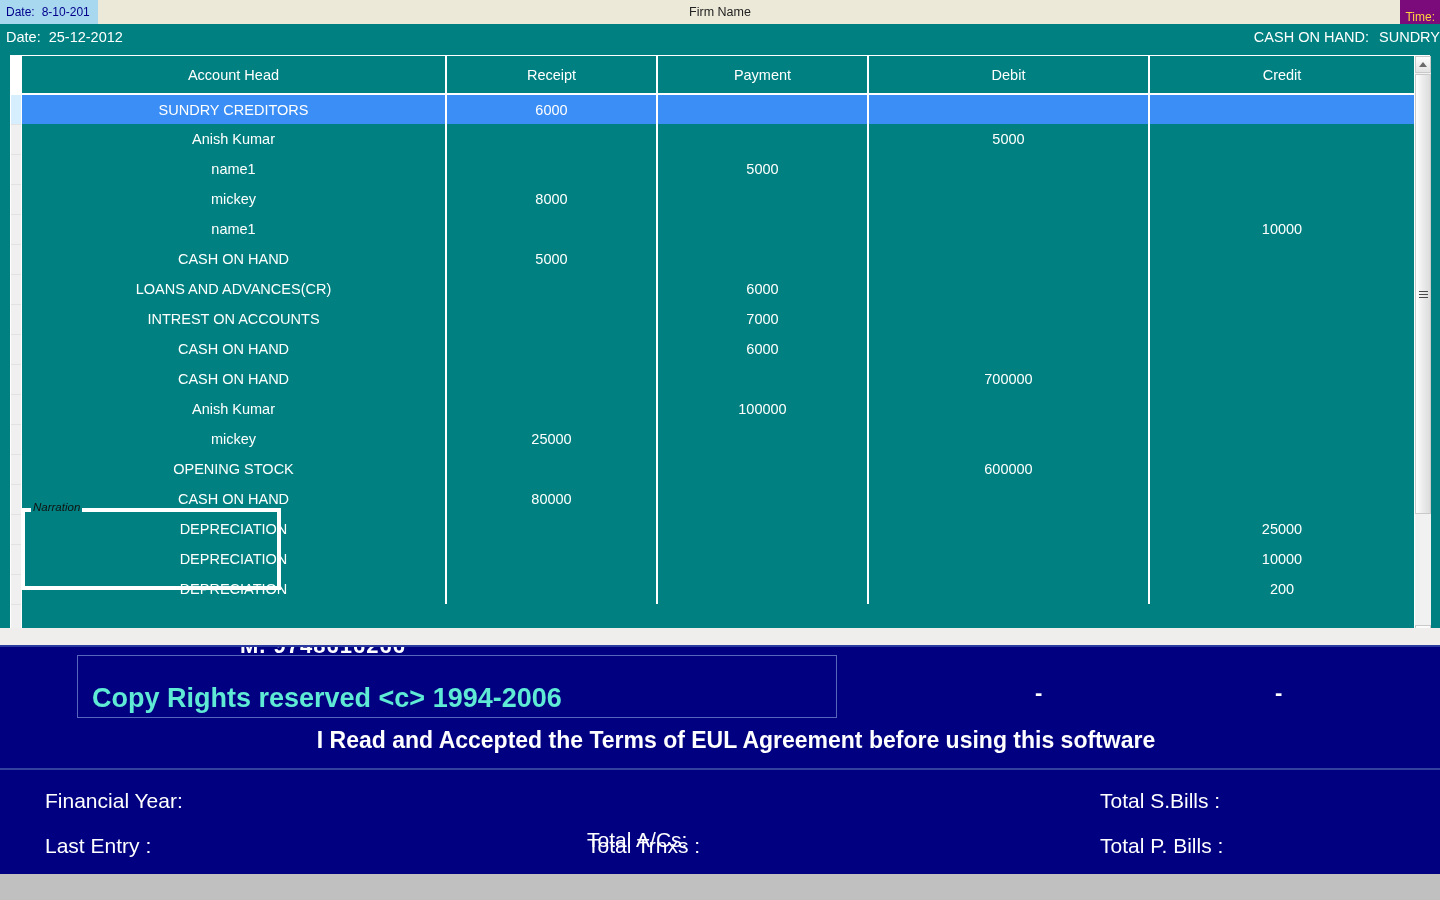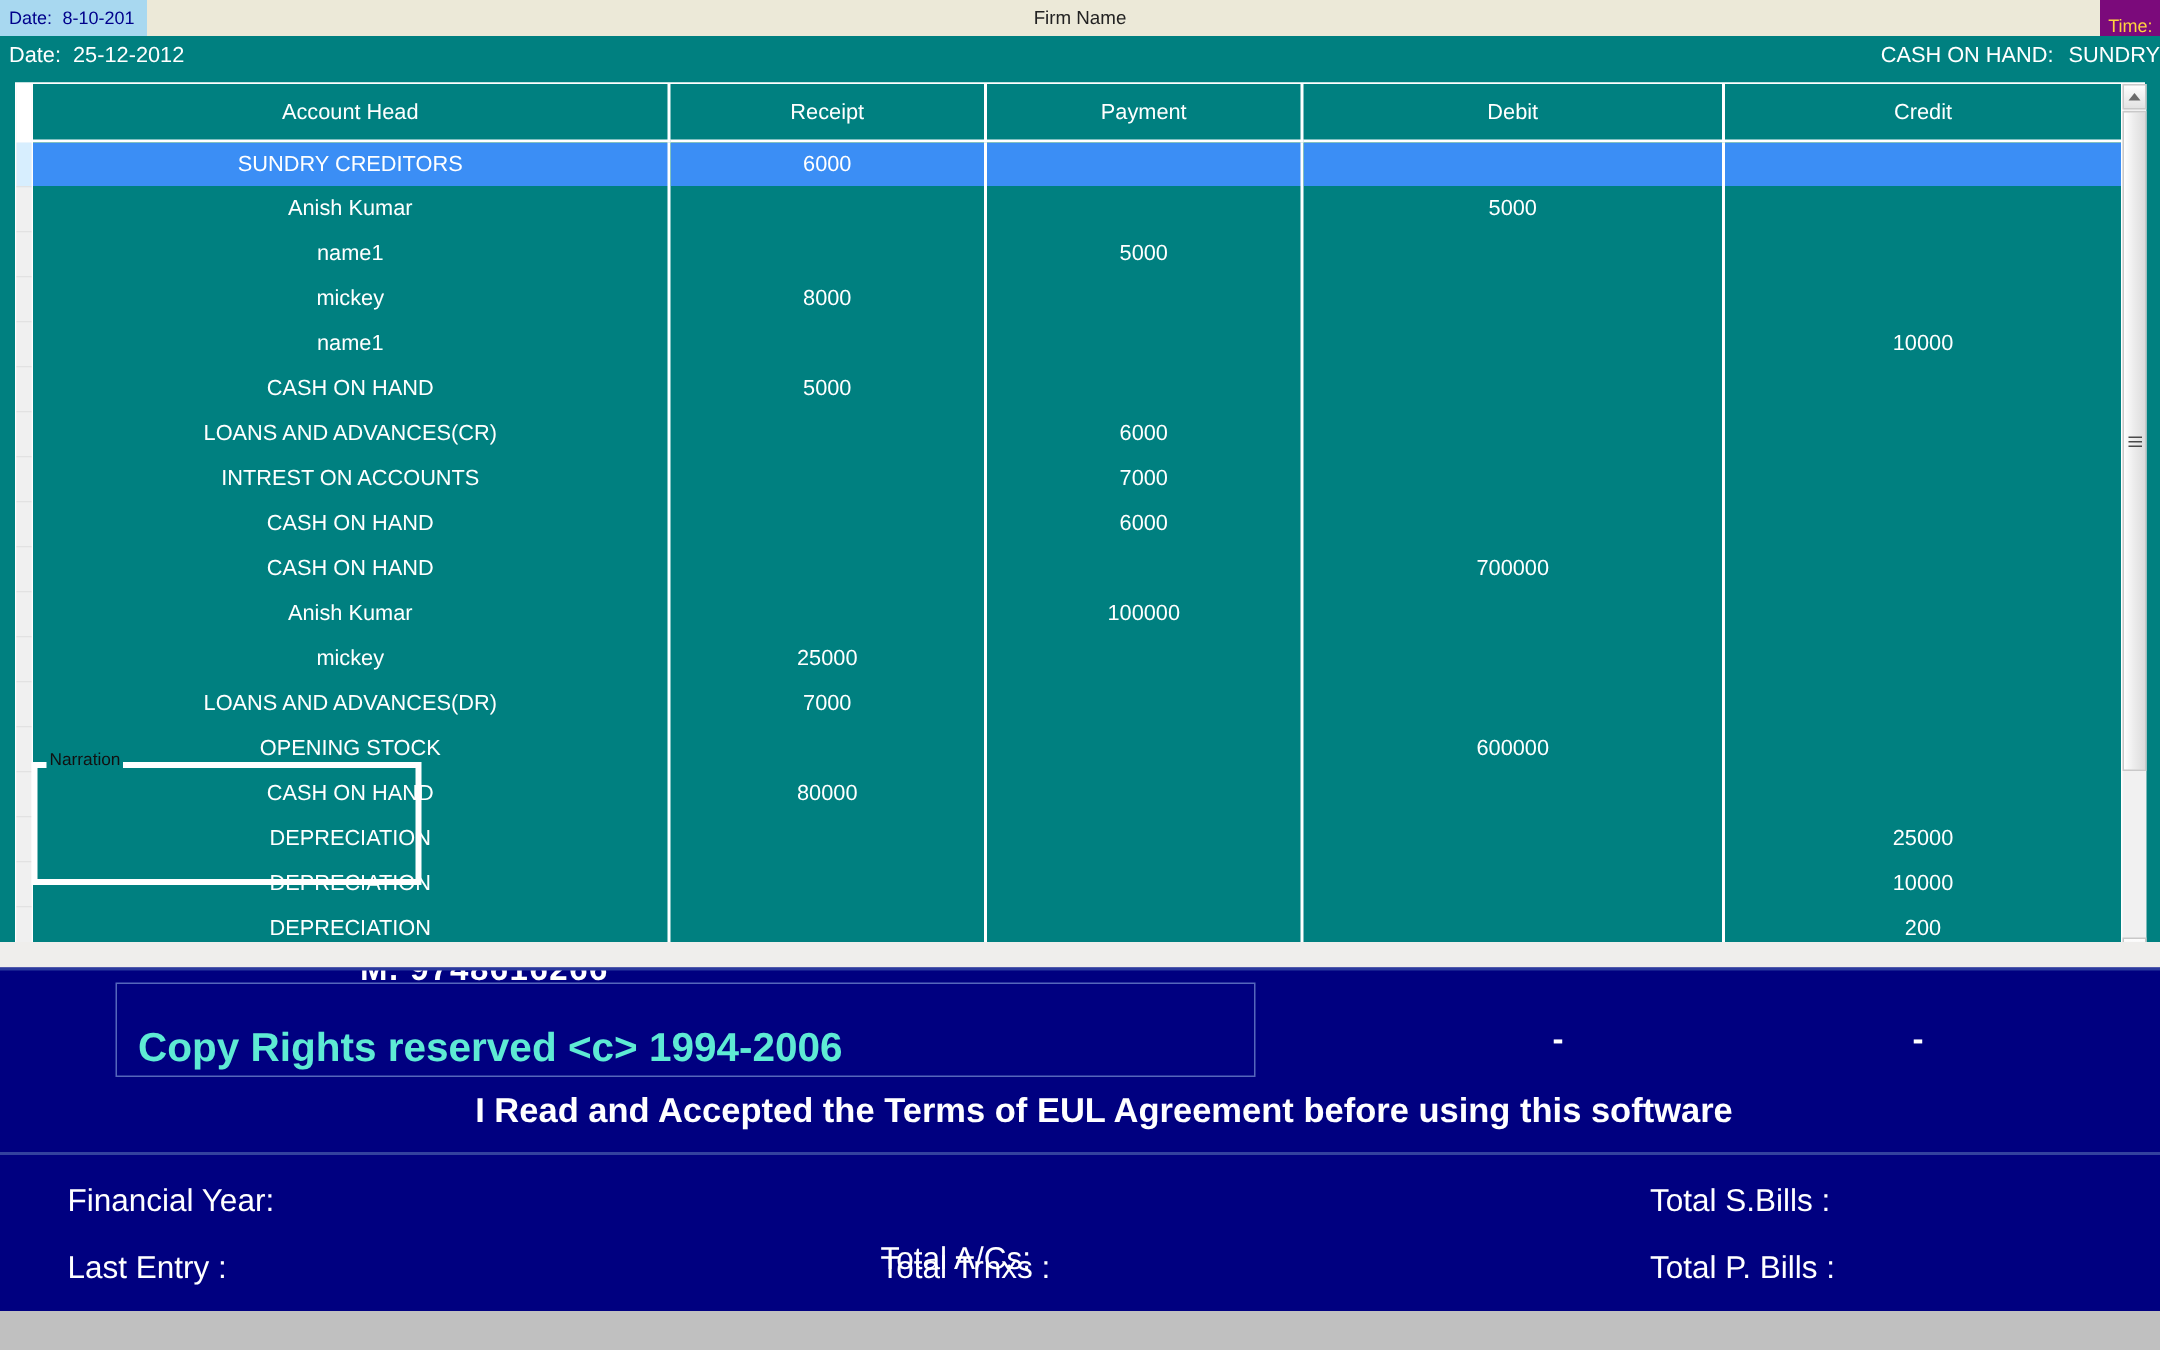--- a/index.html
+++ b/index.html
@@ -155,20 +155,21 @@
   col.c-payment { width: 211px; }
   col.c-debit   { width: 281px; }
   col.c-credit  { width: 265px; }
 
   
   #narration-box {
     position: absolute;
     left: 10px; top: 444px;
     width: 260px; height: 90px;
     box-sizing: border-box;
+    font-style: italic;
   }
   #narration-frame {
     position: absolute;
     left: 0; top: 8px;
     width: 260px; height: 82px;
     border: 4px solid #ffffff;
     box-sizing: border-box;
     background: transparent;
   }
   #narration-label {
@@ -470,27 +471,20 @@
               <td></td>
             </tr>
             <tr>
               <td>mickey</td>
               <td>25000</td>
               <td></td>
               <td></td>
               <td></td>
             </tr>
             <tr>
-              <td>LOANS AND ADVANCES(DR)</td>
-              <td>7000</td>
-              <td></td>
-              <td></td>
-              <td></td>
-            </tr>
-            <tr>
               <td>OPENING STOCK</td>
               <td></td>
               <td></td>
               <td>600000</td>
               <td></td>
             </tr>
             <tr>
               <td>CASH ON HAND</td>
               <td>80000</td>
               <td></td>

